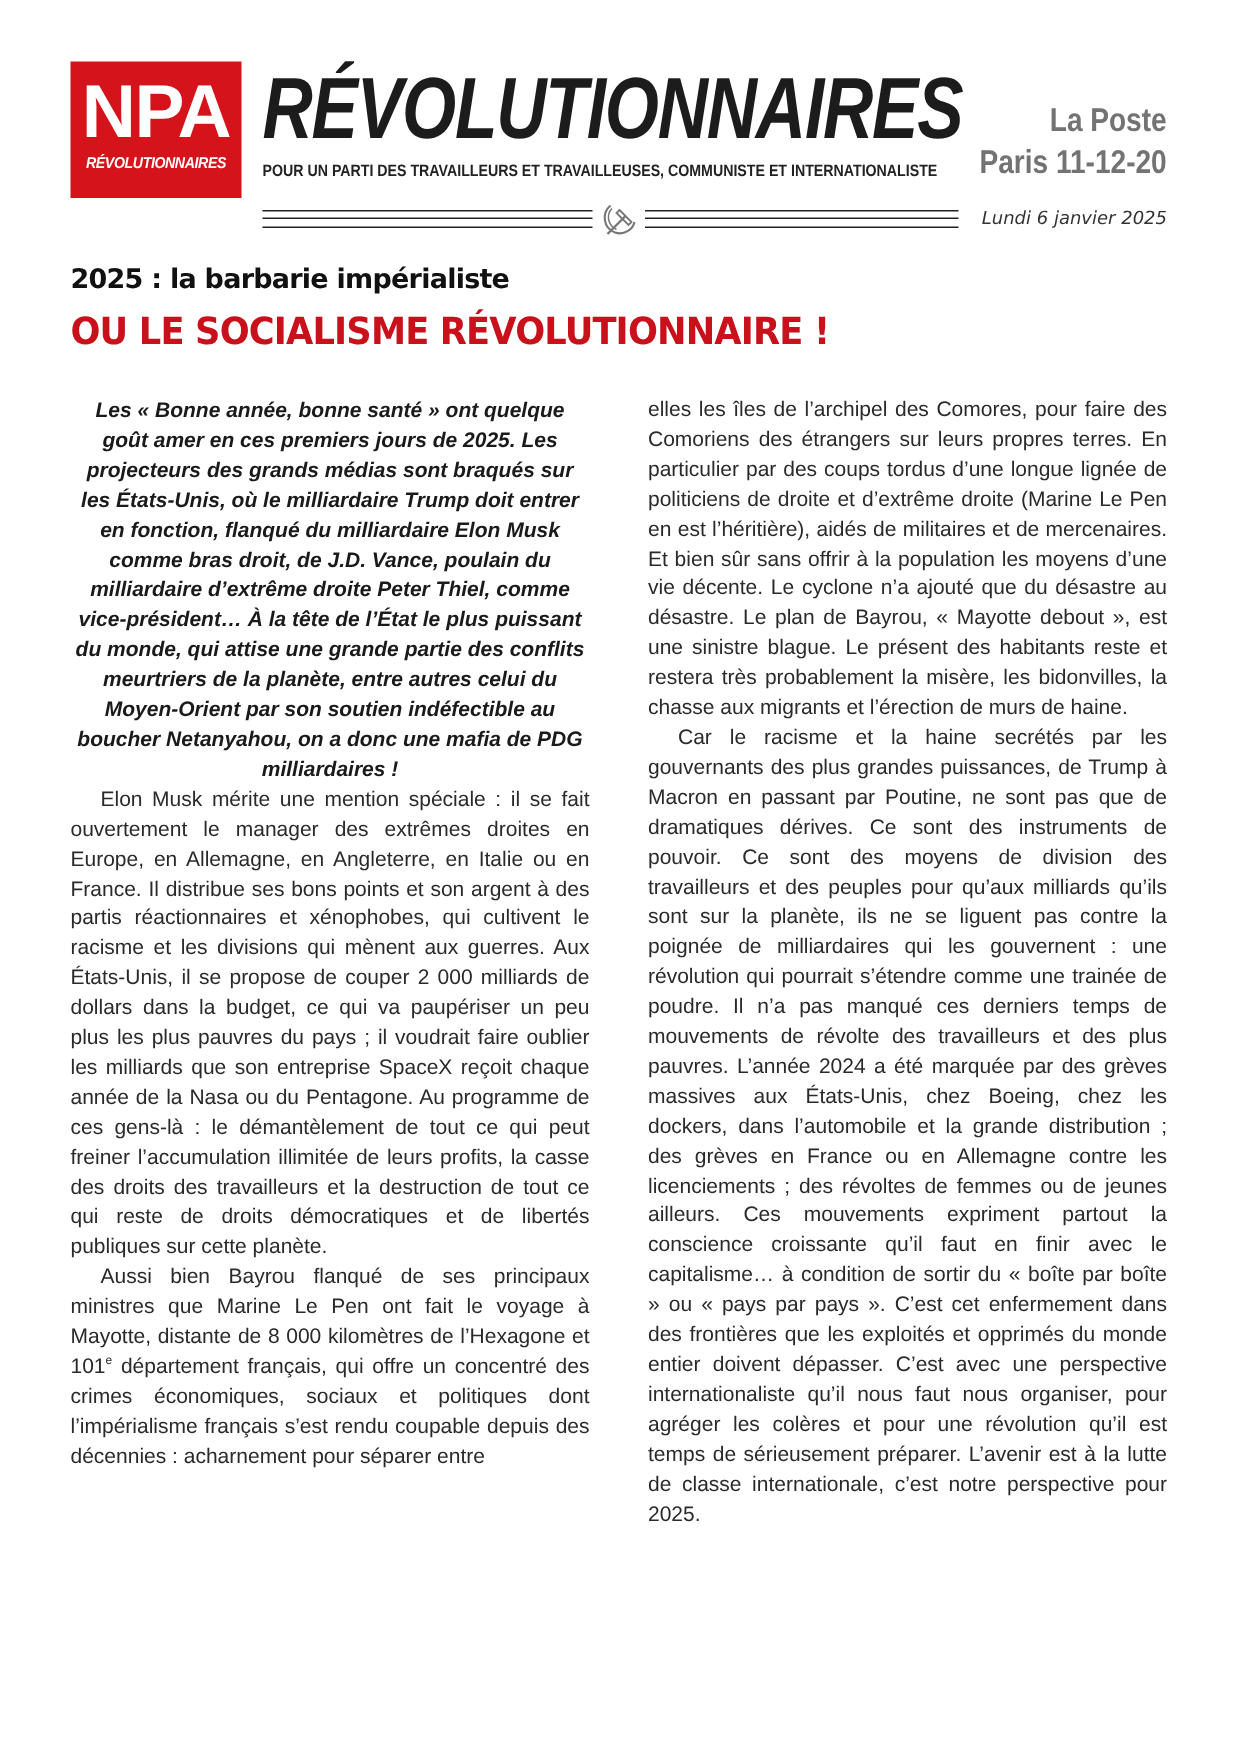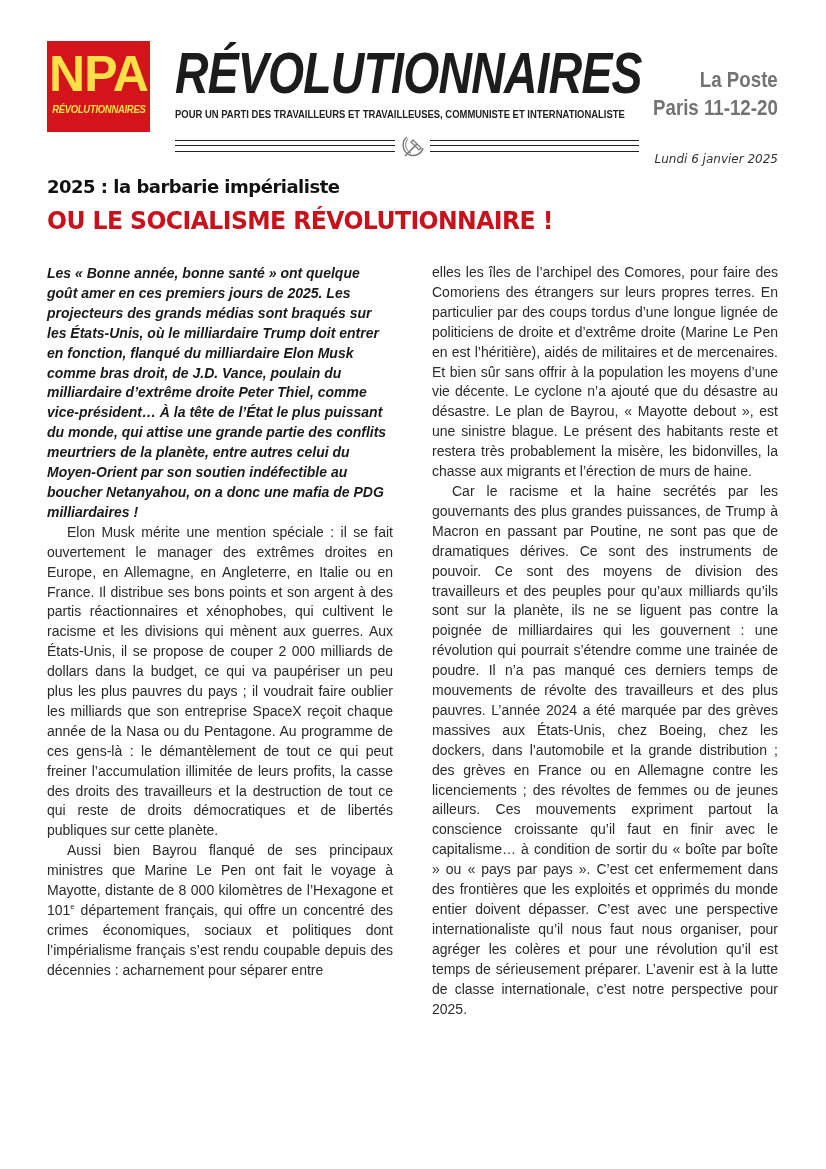--- a/index.html
+++ b/index.html
@@ -1,44 +1,44 @@
 <!DOCTYPE html>
 <html><head>
 <meta charset="utf-8">
 <style>
   html, body { margin: 0; padding: 0; background: #ffffff; }
   body { width: 826px; height: 1169px; position: relative; overflow: hidden; font-family: "Liberation Sans", sans-serif; color: #222; }
 
-  .logo { position: absolute; left: 47px; top: 41px; width: 103px; height: 91px; background: #d5131a; color: #fde047; text-align: center; }
+  .logo { position: absolute; left: 47px; top: 41px; width: 114px; height: 91px; background: #d5131a; color: #ffffff; text-align: center; }
   .logo .npa { font-family: "Liberation Sans", sans-serif; font-weight: bold; font-size: 50px; line-height: 54px; margin-top: 6px; letter-spacing: -1px; }
   .logo .sub { font-family: "Liberation Sans", sans-serif; font-weight: bold; font-style: italic; font-size: 10.5px; letter-spacing: -0.3px; transform: scaleX(0.9); margin-top: 2px; }
 
   .masthead { position: absolute; left: 175px; top: 40px; width: 470px; }
   .masthead .title { font-family: "Liberation Sans", sans-serif; font-weight: bold; font-style: italic; font-size: 58px; line-height: 66px; color: #1c1c1c; letter-spacing: -1px; transform: scaleX(0.80); transform-origin: left; white-space: nowrap; }
   .masthead .tagline { font-family: "Liberation Sans", sans-serif; font-weight: bold; font-size: 11px; color: #222; transform: scaleX(0.86); transform-origin: left; white-space: nowrap; margin-top: 2px; }
 
   .rules { position: absolute; left: 175px; top: 137px; width: 464px; height: 20px; }
   .rule-group { position: absolute; top: 3px; height: 10px; border-top: 1.5px solid #222; border-bottom: 1.5px solid #222; }
   .rule-group::after { content: ""; position: absolute; left: 0; right: 0; top: 3.5px; border-top: 1.5px solid #222; }
   .rule-left { left: 0; width: 220px; }
   .rule-right { left: 255px; width: 209px; }
   .sickle { position: absolute; left: 224px; top: -5px; width: 28px; height: 28px; }
 
   .edition { position: absolute; right: 48px; top: 42px; text-align: right; font-family: "Liberation Sans", sans-serif; font-weight: bold; color: #737373; margin-top: 24px; }
   .edition .l1 { font-size: 22px; line-height: 28px; transform: scaleX(0.85); transform-origin: right; }
   .edition .l2 { font-size: 22px; line-height: 28px; transform: scaleX(0.85); transform-origin: right; }
-  .date { position: absolute; right: 48px; top: 152px; font-style: italic; font-size: 12px; color: #333; font-family: "DejaVu Sans", sans-serif; }
+  .date { position: absolute; right: 48px; top: 138px; font-style: italic; font-size: 12px; color: #333; font-family: "DejaVu Sans", sans-serif; }
 
   .headline1 { position: absolute; left: 47px; top: 176px; font-family: "DejaVu Sans", sans-serif; font-weight: bold; font-size: 18px; color: #111; letter-spacing: -0.5px; }
   .headline2 { position: absolute; left: 47px; top: 206px; font-family: "DejaVu Sans", sans-serif; font-weight: bold; font-size: 25px; color: #c8111a; letter-spacing: -0.6px; transform: scaleX(0.94); transform-origin: left; white-space: nowrap; }
 
   .col { position: absolute; width: 346px; font-family: "Liberation Sans", sans-serif; font-size: 14px; line-height: 19.9px; color: #2a2a2a; text-align: justify; }
   .col-left { left: 47px; top: 264px; }
   .col-right { left: 432px; top: 263px; }
-  .lead { font-style: italic; font-weight: bold; color: #1a1a1a; text-align: left; font-size: 14px; margin: 0 0 8px 0; }
+  .lead { font-style: italic; font-weight: bold; color: #1a1a1a; text-align: center; font-size: 14px; margin: 0 0 8px 0; }
   .col p { margin: 0; }
   .indent { text-indent: 20px; }
   .section-title { font-family: "DejaVu Sans", sans-serif; font-weight: bold; color: #c8111a; font-size: 16.5px; line-height: 28px; text-align: left; letter-spacing: -0.4px; margin: 14px 0 10px 0; }
   sup { font-size: 8px; line-height: 0; }
 </style>
 </head>
 <body>
 
 <div class="logo">
   <div class="npa">NPA</div>

